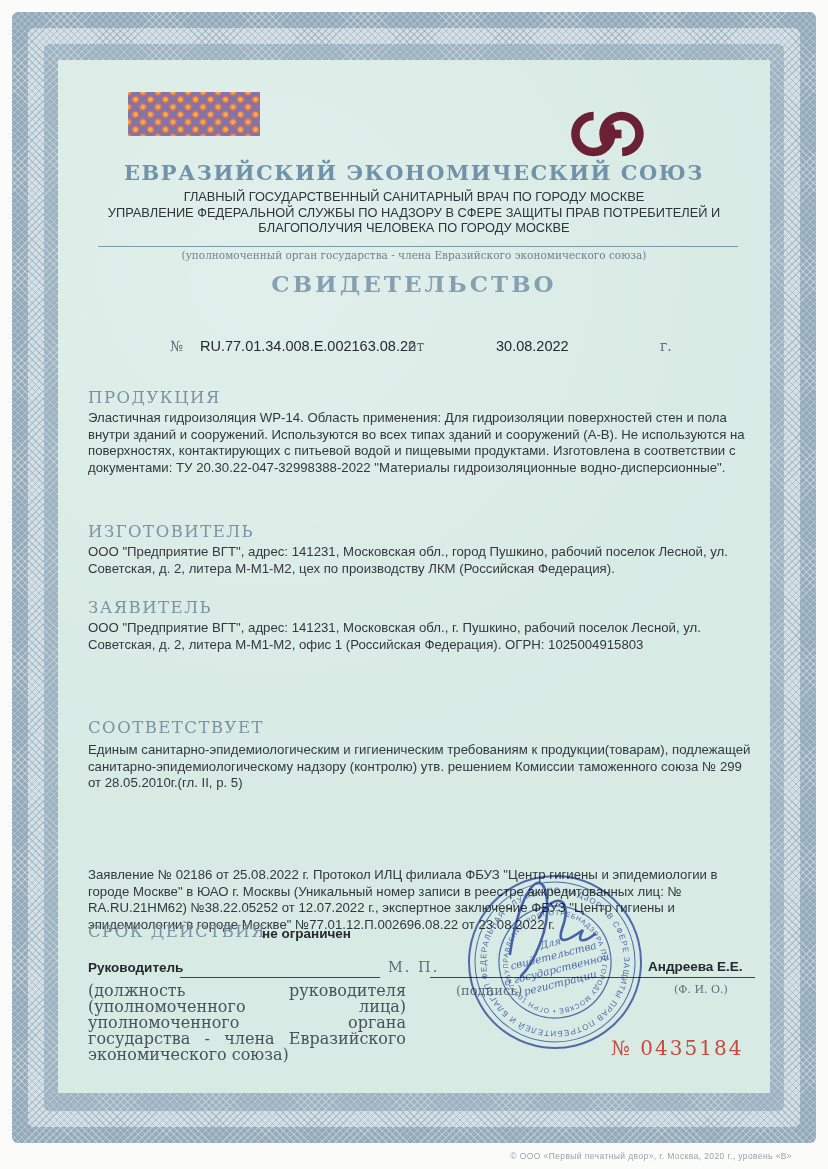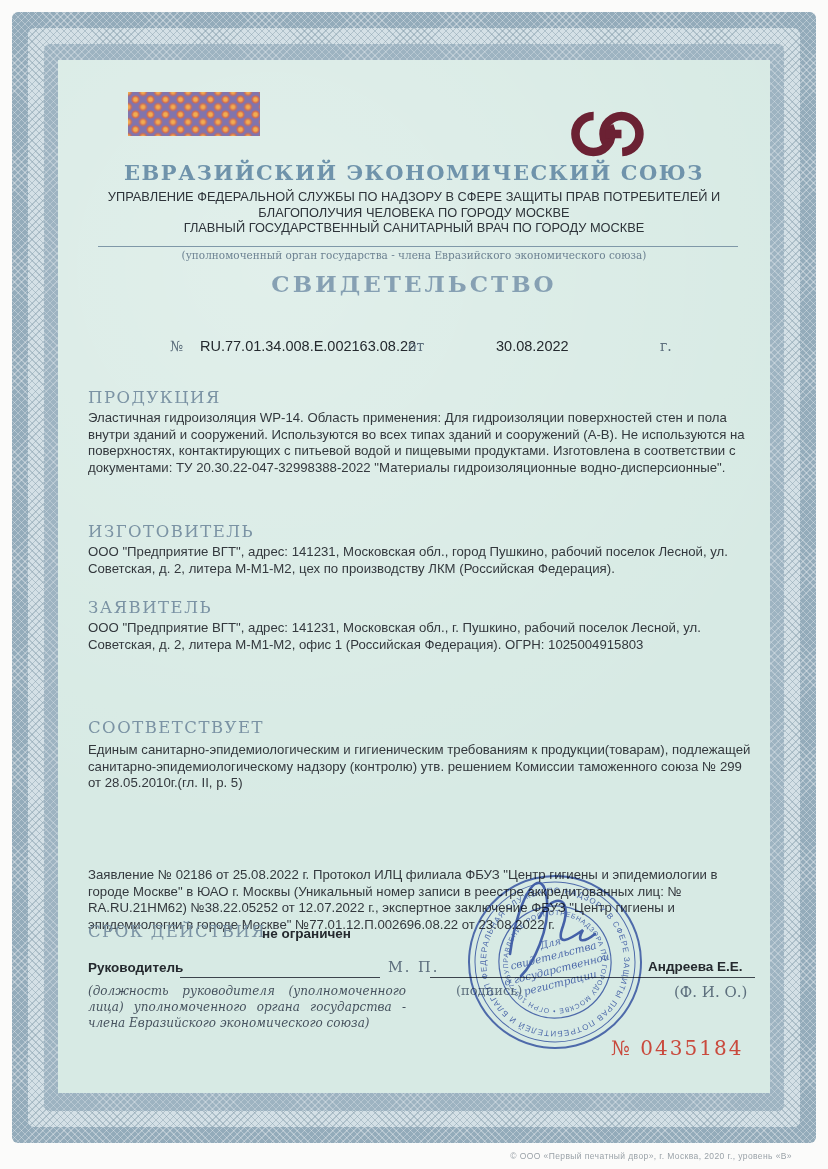--- a/index.html
+++ b/index.html
@@ -108,25 +108,25 @@
 
   
   .sig-role { position:absolute; left:30px; top:900px; font-weight:bold; font-size:13.5px; color:#24292e; }
   .sig-line { position:absolute; top:917px; border-bottom:1.2px solid #3c444c; }
   .line-1 { left:122px; width:200px; }
   .line-2 { left:372px; width:325px; }
   .sig-mp { position:absolute; left:330px; top:899px; font-family:"DejaVu Serif", serif; font-size:14.5px; letter-spacing:2px; color:#5d6f7d; }
   .sig-name { position:absolute; left:590px; top:899px; font-weight:bold; font-size:13.5px; color:#24292e; background:transparent; }
   .cap-role {
     position:absolute; left:30px; top:923px; width:318px;
-    font-family:"DejaVu Serif", serif; font-size:12px; line-height:16px;
-    color:#46525e; text-align:justify;font-style:italic;
+    font-family:"DejaVu Serif", serif; font-size:16px; line-height:16px;
+    color:#46525e; text-align:justify;
   }
   .cap-sign { position:absolute; left:398px; top:923px; font-family:"DejaVu Serif", serif; font-size:13px; color:#5d6f7d; }
-  .cap-fio  { position:absolute; left:616px; top:923px; font-family:"DejaVu Serif", serif; font-size:15px; color:#5d6f7d; }
+  .cap-fio  { position:absolute; left:616px; top:923px; font-family:"DejaVu Serif", serif; font-size:11px; color:#5d6f7d; }
 
   .stamp-wrap { position:absolute; left:400px; top:805px; width:194px; height:194px; opacity:.88; mix-blend-mode:multiply; }
   .serial {
     position:absolute; left:553px; top:976px;
     font-family:"DejaVu Serif", serif; font-size:20px; letter-spacing:2px; color:#c94a3d;
   }
   .footer {
     position:absolute; right:36px; bottom:8px;
     font-size:8.5px; letter-spacing:.4px; color:#9aa2a8;
   }
@@ -144,22 +144,22 @@
   <svg class="logo-se" viewBox="0 0 100 66">
     <g fill="none" stroke="#6b2133" stroke-width="11">
       <circle cx="30" cy="33" r="23" stroke-dasharray="120 25" stroke-dashoffset="12"></circle>
       <circle cx="66" cy="33" r="23" stroke-dasharray="120 25" stroke-dashoffset="-60"></circle>
       <line x1="45" y1="33" x2="66" y2="33"></line>
     </g>
   </svg>
 
   <div class="union-title">ЕВРАЗИЙСКИЙ ЭКОНОМИЧЕСКИЙ СОЮЗ</div>
   <div class="authority">
+    <div>ГЛАВНЫЙ ГОСУДАРСТВЕННЫЙ САНИТАРНЫЙ ВРАЧ ПО ГОРОДУ МОСКВЕ</div>
     <div>УПРАВЛЕНИЕ ФЕДЕРАЛЬНОЙ СЛУЖБЫ ПО НАДЗОРУ В СФЕРЕ ЗАЩИТЫ ПРАВ ПОТРЕБИТЕЛЕЙ И БЛАГОПОЛУЧИЯ ЧЕЛОВЕКА ПО ГОРОДУ МОСКВЕ</div>
-    <div>ГЛАВНЫЙ ГОСУДАРСТВЕННЫЙ САНИТАРНЫЙ ВРАЧ ПО ГОРОДУ МОСКВЕ</div>
   </div>
   <div class="rule"></div>
   <div class="authority-caption">(уполномоченный орган государства - члена Евразийского экономического союза)</div>
   <div class="doc-title">СВИДЕТЕЛЬСТВО</div>
 
   <div class="num-row">
     <span class="lbl n-no">№</span>
     <span class="val n-num">RU.77.01.34.008.Е.002163.08.22</span>
     <span class="lbl n-ot">от</span>
     <span class="val n-date">30.08.2022</span>

